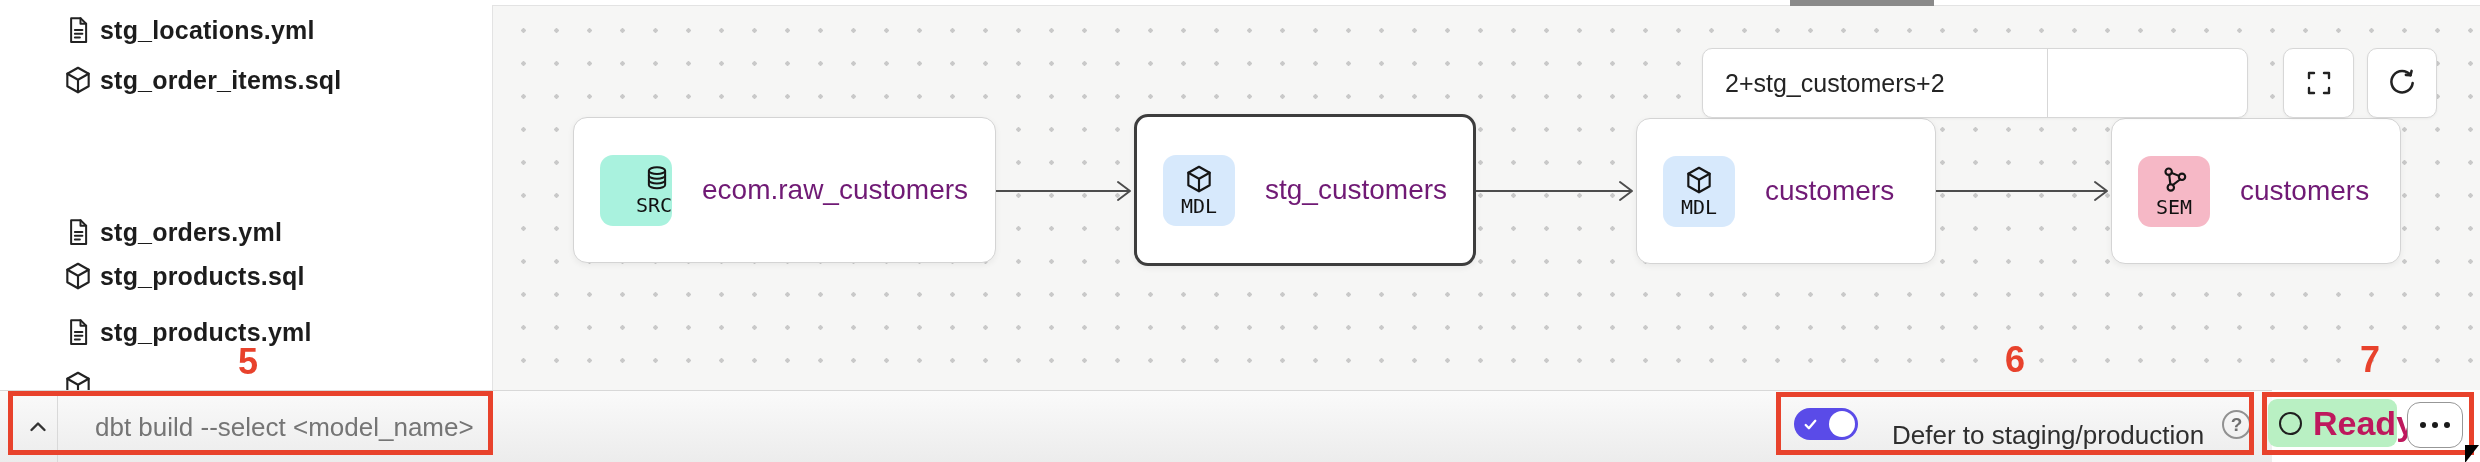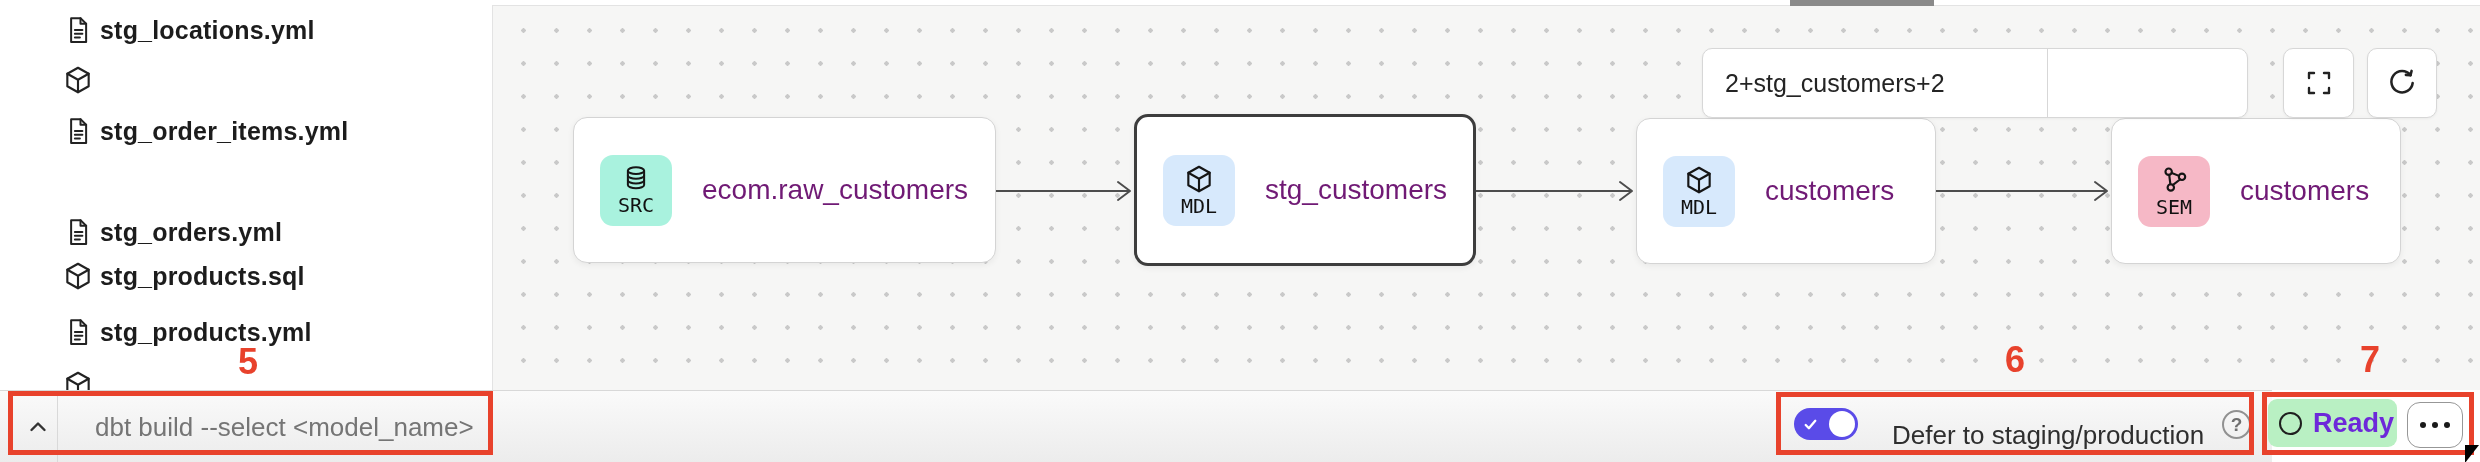--- a/index.html
+++ b/index.html
@@ -20,21 +20,21 @@
     background-size: 33px 33px; background-position: 14px 8px;
     border-top: 1px solid #e3e3e3; border-left: 1px solid #e3e3e3; }
   .scroll-thumb { position: absolute; left: 1790px; top: 0; width: 144px; height: 6px; background: #8a8a8a; }
 
   .node { position: absolute; display: flex; align-items: center; background: #ffffff; border: 1.5px solid #d4d4d4;
     border-radius: 14px; box-shadow: 0 2px 6px rgba(0,0,0,0.06); padding-left: 26px; cursor: pointer; }
   .node.selected { border: 3px solid #3d3d3d; }
   .badge { width: 72px; height: 71px; border-radius: 13px; display: flex; flex-direction: column; align-items: center; justify-content: center; flex: none; }
   .badge svg { stroke: #151515; fill: none; stroke-width: 1.6; stroke-linejoin: round; stroke-linecap: round; }
   .badge .btxt { font-family: "DejaVu Sans Mono", monospace; font-size: 20px; font-weight: 500; color: #111; line-height: 22px; }
-  .badge-src { background: #a9f2de; }
+  .badge-src { background: #a9f2de; align-items: flex-end; }
   .badge-mdl { background: #d7e9fc; }
   .badge-sem { background: #f6b8c6; }
   .nlabel { font-size: 28px; font-weight: 500; color: #701a75; margin-left: 30px; white-space: nowrap; }
 
   .arrow { position: absolute; }
   .arrow line, .arrow path { stroke: #4d4d4d; stroke-width: 2; fill: none; stroke-linecap: round; stroke-linejoin: round; }
 
   .selector-group { position: absolute; left: 1209px; top: 42px; width: 546px; height: 70px; background: #fff;
     border: 1px solid #d7d7d7; border-radius: 10px; box-shadow: 0 1px 3px rgba(0,0,0,0.05); display: flex; }
   .selector-input { width: 345px; height: 100%; border: none; outline: none; background: transparent;
@@ -57,21 +57,21 @@
   .toggle { position: absolute; left: 1794px; top: 408px; width: 64px; height: 32px; border-radius: 16px; background: #5a4be8; cursor: pointer; }
   .toggle .check { position: absolute; left: 8px; top: 8px; }
   .toggle .knob { position: absolute; right: 3px; top: 3px; width: 26px; height: 26px; border-radius: 50%; background: #ffffff; }
   .defer-label { position: absolute; left: 1892px; top: 390px; height: 90px; display: flex; align-items: center; font-size: 26px; color: #2e2e2e; }
   .help-icon { position: absolute; left: 2222px; top: 410px; width: 29px; height: 29px; border: 2px solid #919191; border-radius: 50%;
     display: flex; align-items: center; justify-content: center; font-size: 19px; font-weight: 600; color: #6f6f6f; cursor: pointer; }
 
   .ready-pill { position: absolute; left: 2268px; top: 399px; width: 129px; height: 48px; background: #b9f0c3; border-radius: 9px;
     display: flex; align-items: center; padding-left: 11px; cursor: pointer; }
   .ready-circle { width: 23px; height: 23px; border: 2.5px solid #1f1f1f; border-radius: 50%; flex: none; }
-  .ready-text { font-size: 27px; font-weight: 600; color: #6d28d9; margin-left: 11px; }
+  .ready-text { font-size: 34px; font-weight: 600; color: #be185d; margin-left: 11px; }
   .more-btn { position: absolute; left: 2407px; top: 402px; width: 56px; height: 46px; background: #fff; border: 1.5px solid #979797;
     border-radius: 13px; display: flex; align-items: center; justify-content: center; gap: 6px; cursor: pointer; }
   .more-btn .dot { width: 6px; height: 6px; border-radius: 50%; background: #1a1a1a; }
 
   
   .ann-box { position: absolute; border: 5px solid #e8422c; pointer-events: none; }
   .ann-num { position: absolute; transform: translate(-50%, -50%); font-size: 36px; font-weight: 700; color: #e8422c; pointer-events: none; }
 
   .cursor-wedge { position: absolute; left: 2465px; top: 445px; width: 0; height: 0;
     border-left: 14px solid #000; border-bottom: 18px solid rgba(0,0,0,0); }
@@ -92,30 +92,21 @@
         </span>
       <span class="fname">stg_locations.yml</span>
     </div>
     <div class="file-row" style="top:55px">
       <span class="ficon">
           <svg width="32" height="32" viewBox="0 0 24 24">
             <path d="M12 2.8 20 7.3 V16.7 L12 21.2 4 16.7 V7.3 Z"></path>
             <path d="M4 7.3 12 11.8 20 7.3 M12 11.8 V21.2"></path>
           </svg>
         </span>
-    </div>
-    <div class="file-row" style="top:106px">
-      <span class="ficon">
-          <svg width="30" height="30" viewBox="0 0 24 24">
-            <path d="M6.5 2.5 H14 L18.5 7 V21.5 H6.5 Z"></path>
-            <path d="M14 2.5 V7 H18.5"></path>
-            <path d="M9.5 12h6 M9.5 15h6 M9.5 18h4"></path>
-          </svg>
-        </span>
-      <span class="fname">stg_order_items.yml</span>
+      <span class="fname">stg_order_items.sql</span>
     </div>
     <div class="file-row" style="top:207px">
       <span class="ficon">
           <svg width="30" height="30" viewBox="0 0 24 24">
             <path d="M6.5 2.5 H14 L18.5 7 V21.5 H6.5 Z"></path>
             <path d="M14 2.5 V7 H18.5"></path>
             <path d="M9.5 12h6 M9.5 15h6 M9.5 18h4"></path>
           </svg>
         </span>
       <span class="fname">stg_orders.yml</span>

